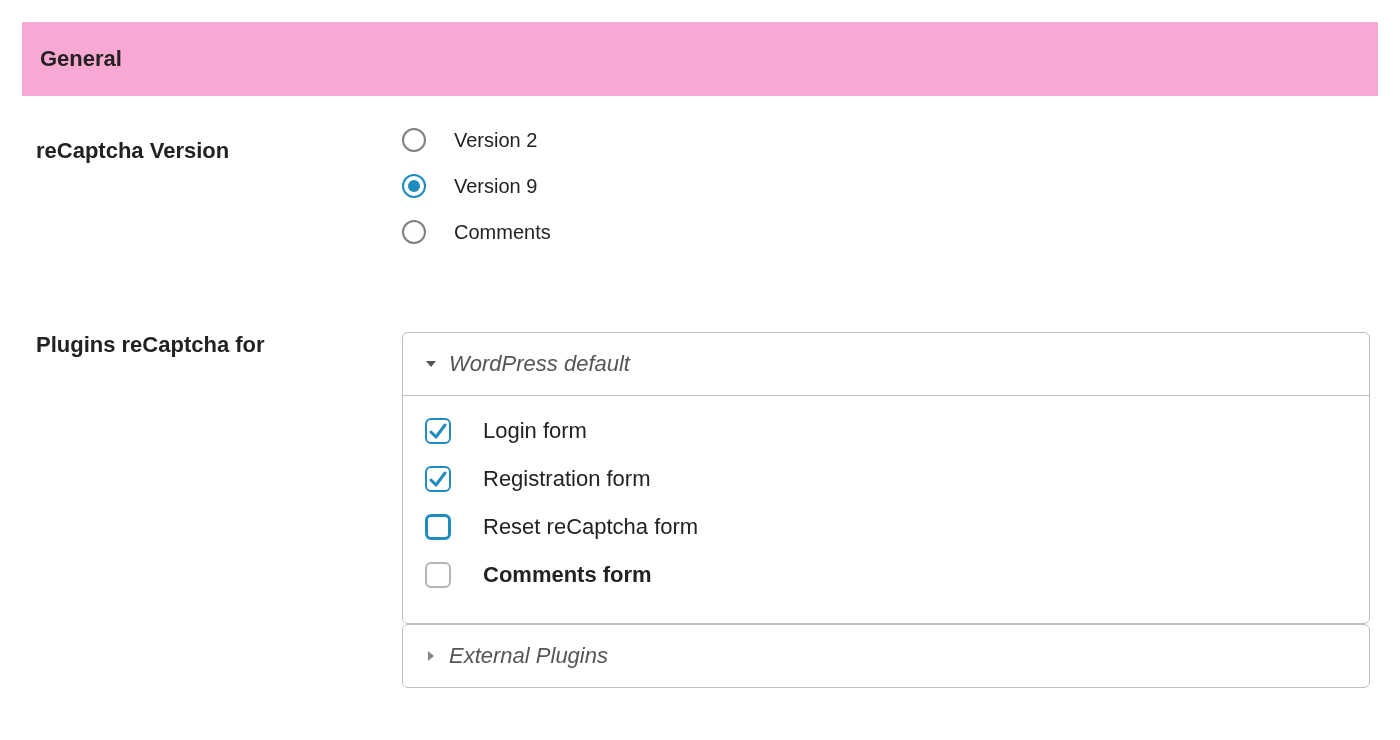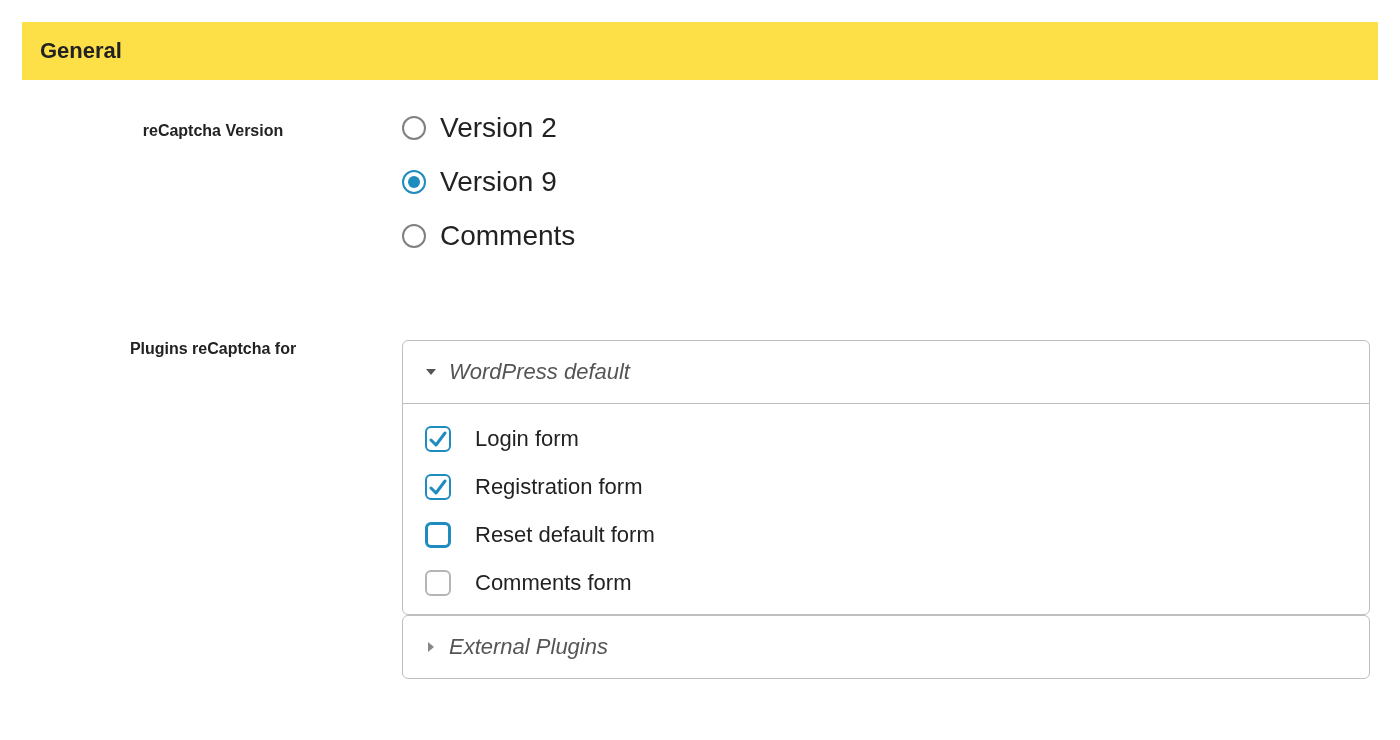--- a/index.html
+++ b/index.html
@@ -11,57 +11,57 @@
     color: #222;
     background: #fff;
   }
 
   .page {
     padding: 22px 22px 0 22px;
     box-sizing: border-box;
   }
 
   .section-header {
-    background: #fde047;
-    padding: 16px 18px;
+    background: #f9a8d4;
+    padding: 24px 18px;
     font-size: 22px;
     font-weight: 700;
     color: #222;
   }
 
   .form-table {
     width: 100%;
     border-collapse: collapse;
     margin-top: 32px;
   }
   .form-table tr {
     vertical-align: top;
   }
   .form-table th {
-    text-align: center;
+    text-align: left;
     width: 380px;
     padding: 10px 12px 10px 14px;
-    font-size: 16px;
+    font-size: 22px;
     font-weight: 700;
     color: #222;
     box-sizing: border-box;
   }
   .form-table td {
     text-align: left;
     padding: 0 8px 12px 0;
     font-size: 22px;
   }
 
   
   .radio-row {
     display: flex;
     align-items: center;
-    gap: 14px;
+    gap: 28px;
     margin: 0 0 22px 0;
-    font-size: 28px;
+    font-size: 20px;
     color: #222;
     cursor: pointer;
   }
   .radio-row .radio {
     width: 24px;
     height: 24px;
     border: 2px solid #808080;
     border-radius: 50%;
     box-sizing: border-box;
     display: inline-flex;
@@ -109,27 +109,27 @@
   }
 
   .panel-body {
     padding: 22px 22px 18px 22px;
   }
 
   
   .check-row {
     display: flex;
     align-items: center;
-    gap: 24px;
+    gap: 32px;
     margin: 0 0 22px 0;
     font-size: 22px;
     color: #222;
     cursor: pointer;
   }
-  .check-row:last-child { margin-bottom: 0; }
+  .check-row:last-child { margin-bottom: 17px; font-weight: bold; }
   .checkbox {
     width: 26px;
     height: 26px;
     border: 2px solid #b5b5b5;
     border-radius: 6px;
     box-sizing: border-box;
     display: inline-flex;
     align-items: center;
     justify-content: center;
     background: #fff;
@@ -213,21 +213,21 @@
                       <polyline points="2,10 7,15 16,3" fill="none" stroke="#1e8cbe" stroke-width="3" stroke-linecap="round" stroke-linejoin="round"></polyline>
                     </svg>
               </span>
               <span>Registration form</span>
             </label>
 
             <label class="check-row">
               <span class="checkbox blue-border">
                 
               </span>
-              <span>Reset default form</span>
+              <span>Reset reCaptcha form</span>
             </label>
 
             <label class="check-row">
               <span class="checkbox">
                 
               </span>
               <span>Comments form</span>
             </label>
 
           </div>

